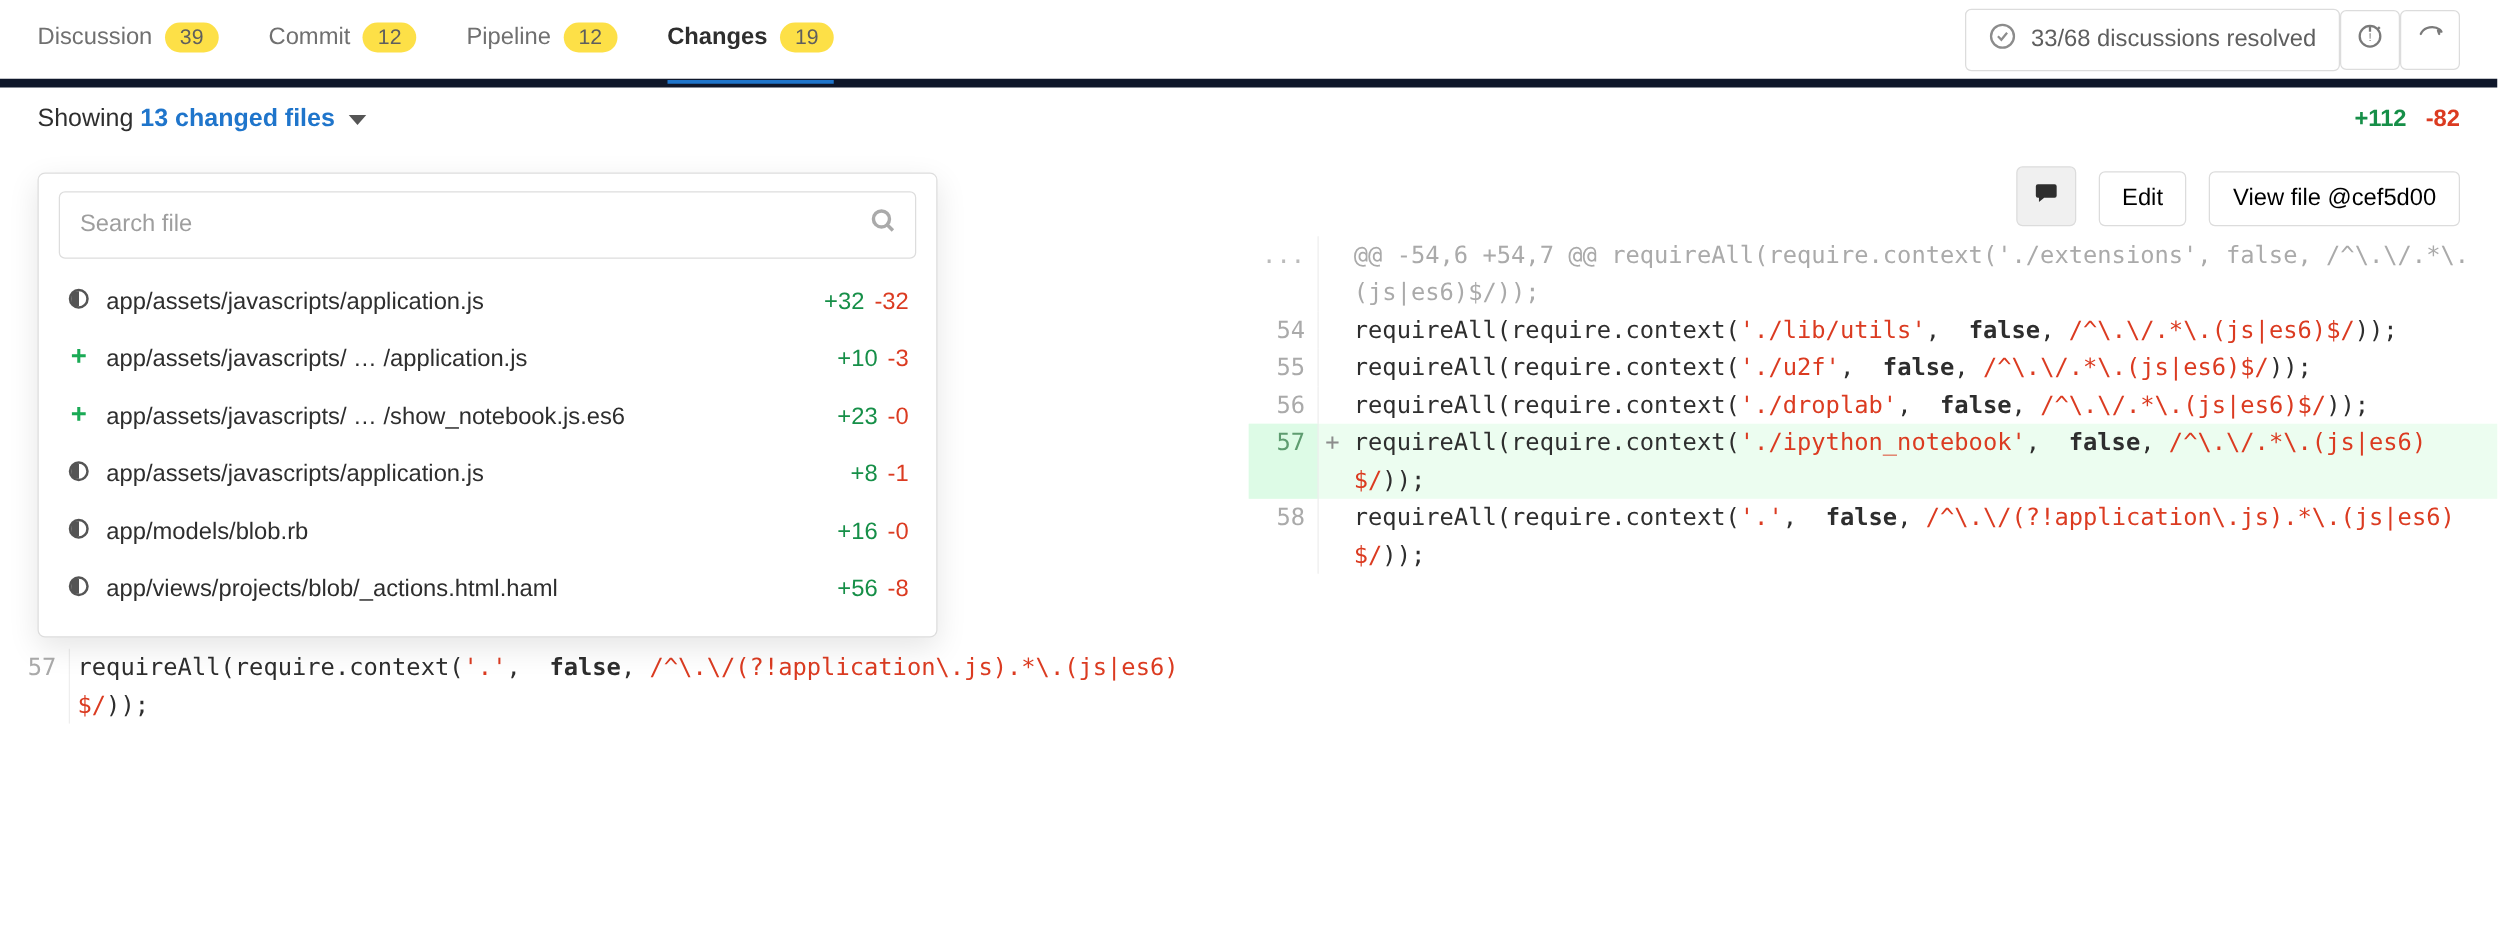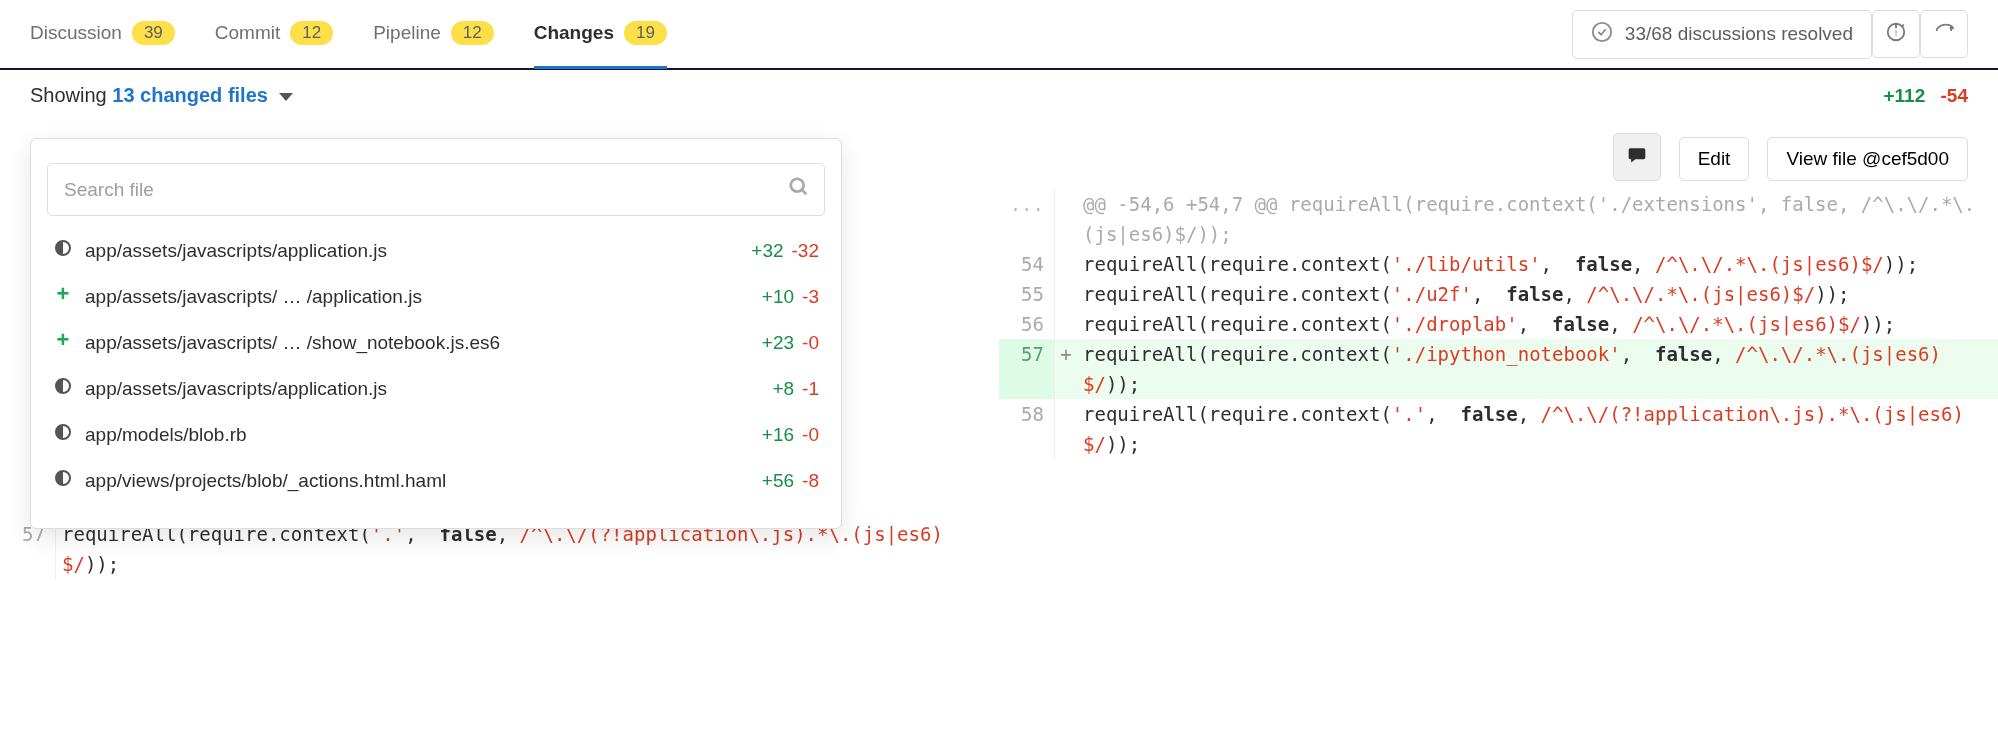--- a/index.html
+++ b/index.html
@@ -7,21 +7,21 @@
     margin: 0;
     font-family: -apple-system, BlinkMacSystemFont, "Segoe UI", Helvetica, Arial, sans-serif;
     font-size: 19px;
     color: #2e2e2e;
     background: #fff;
   }
   
   .tabs-bar {
     display: flex;
     align-items: center;
-    border-bottom: 2px solid #0f172a;
+    border-bottom: 7px solid #0f172a;
     padding: 0 30px;
     height: 70px;
   }
   .tabs {
     display: flex;
     gap: 40px;
     flex: 1;
   }
   .tab {
     display: flex;
@@ -87,27 +87,27 @@
     margin-left: 6px;
     vertical-align: middle;
   }
   .diff-totals .add { color: #168f48; font-weight: 700; }
   .diff-totals .remove { color: #db3b21; font-weight: 700; margin-left: 10px;}
   
   .dropdown {
     position: absolute;
     top: 138px;
     left: 30px;
-    width: 812px;
+    width: 720px;
     background: #fff;
     border: 1px solid #ddd;
     border-radius: 6px;
     box-shadow: 0 8px 24px rgba(0,0,0,0.1);
     z-index: 10;
-    padding: 24px 0;
+    padding: 14px 0;
   }
   .search-wrap { padding: 0 16px 4px 16px; }
   .search-box {
     display: flex;
     align-items: center;
     border: 1px solid #ddd;
     border-radius: 5px;
     padding: 12px 14px;
   }
   .search-box input {
@@ -249,21 +249,21 @@
   </div>
 </div>
 
 <div class="files-bar">
   <div class="showing-text">
     <span>Showing </span><span class="changed-link">13 changed files</span>
     <span class="caret"></span>
   </div>
   <div class="diff-totals">
     <span class="add">+112</span>
-    <span class="remove">-54</span>
+    <span class="remove">-82</span>
   </div>
 </div>
 
 <div class="diff-container">
   <div class="diff-header">
     <div class="dh-icon-btn">
       <span>
         <svg width="20" height="20" viewBox="0 0 24 24" fill="#2e2e2e">
           <path d="M4 4h16a2 2 0 0 1 2 2v9a2 2 0 0 1-2 2H10l-5 4v-4H4a2 2 0 0 1-2-2V6a2 2 0 0 1 2-2z"></path>
         </svg>

